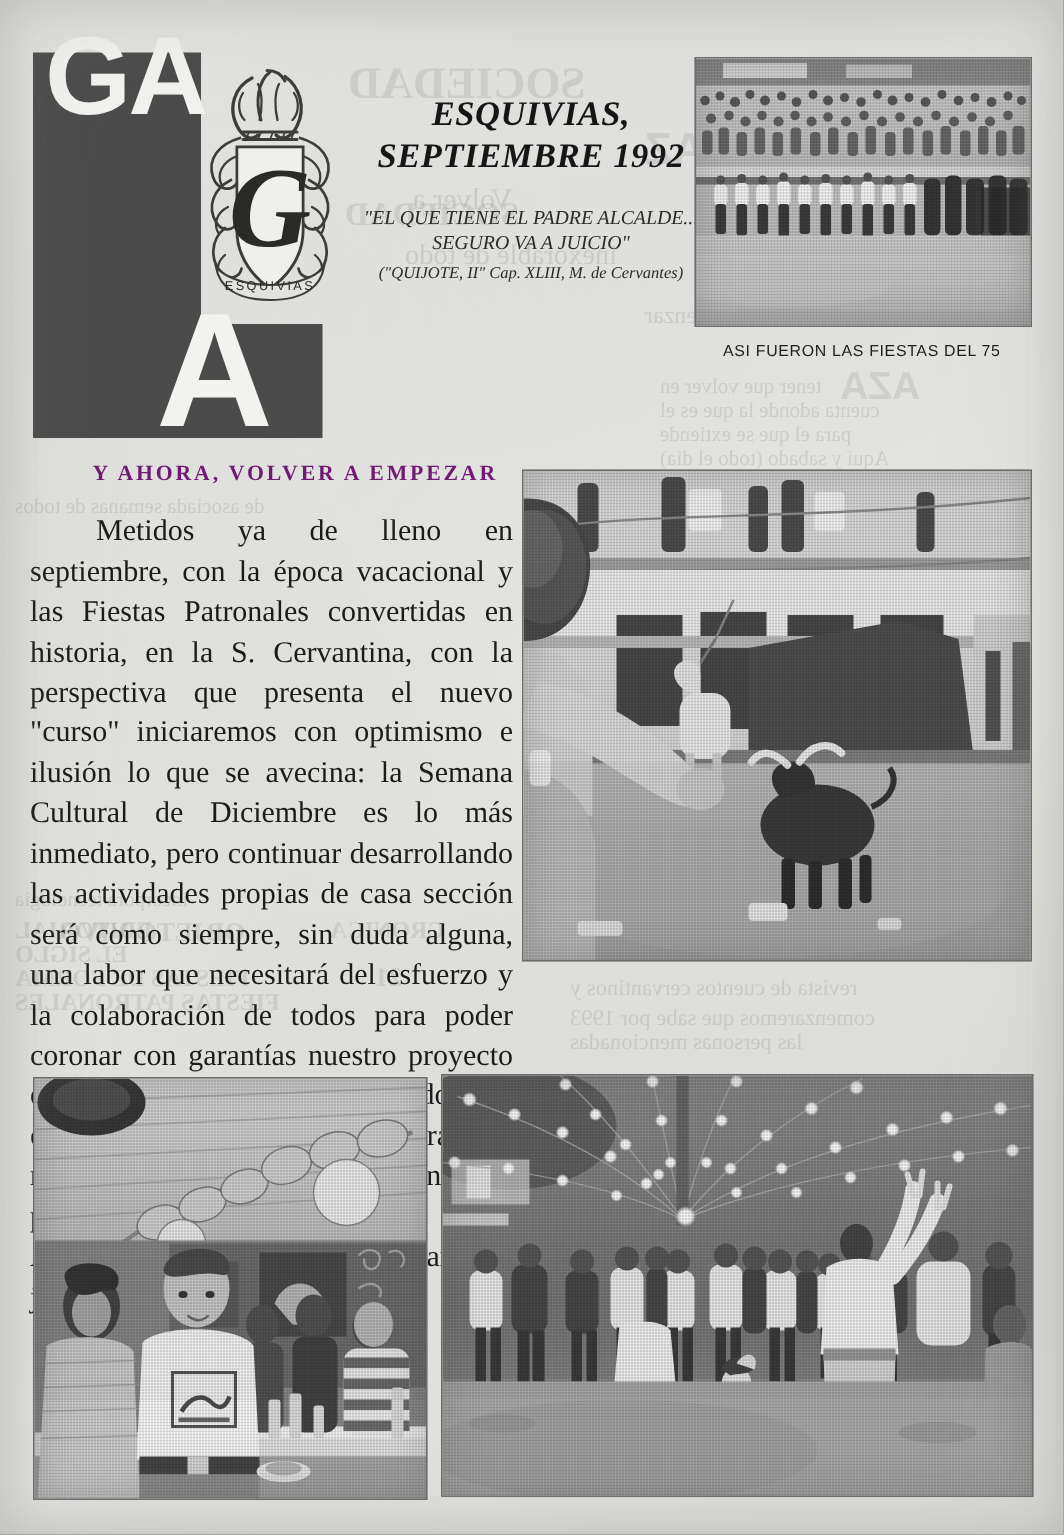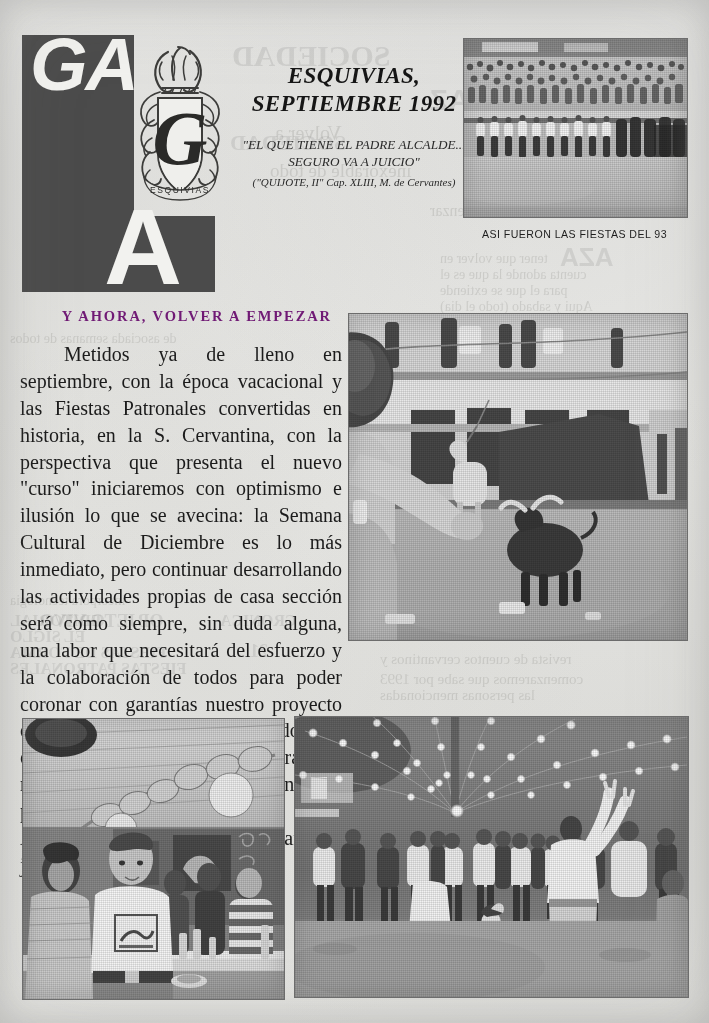--- a/index.html
+++ b/index.html
@@ -66,21 +66,21 @@
     background: #4b4b4b;
   }
   .logo-letters {
     position: absolute;
     color: #f2f2ef;
     font-family: "Liberation Sans", sans-serif;
     font-weight: bold;
     letter-spacing: -2px;
     line-height: 0.86;
   }
-  .logo-ga { left: 30px; top: 33px;  font-size: 74px; font-style: italic; }
+  .logo-ga { left: 30px; top: 19px;  font-size: 74px; }
   .logo-la { left: 30px; top: 118px; font-size: 58px; }
   .logo-te { left: 28px; top: 216px; font-size: 60px; }
   .logo-a-big {
     position: absolute; left: 104px; top: 204px;
     font-family: "Liberation Sans", sans-serif;
     font-weight: bold;
     font-size: 108px;
     line-height: 0.80;
     color: #f2f2ef;
     letter-spacing: -4px;
@@ -409,21 +409,21 @@
       </g>
 
       <rect x="0" y="118" width="223" height="60" fill="url(#sandG)"></rect>
       <ellipse cx="60" cy="150" rx="70" ry="16" fill="#c2c2be" opacity="0.6"></ellipse>
       <rect x="0" y="168" width="223" height="10" fill="#a9a9a5" opacity="0.5"></rect>
     </svg>
     <div class="halftone"></div>
     <div class="vig"></div>
   </div>
 
-  <div class="photo-caption">ASI FUERON LAS FIESTAS DEL 93</div>
+  <div class="photo-caption">ASI FUERON LAS FIESTAS DEL 75</div>
 
   <div class="photo photo-street">
     <svg viewBox="0 0 338 326" preserveAspectRatio="none" xmlns="http://www.w3.org/2000/svg">
       <defs>
         <linearGradient id="wallG" x1="0" y1="0" x2="0" y2="1">
           <stop offset="0%" stop-color="#dedeDA"></stop>
           <stop offset="100%" stop-color="#c4c4c0"></stop>
         </linearGradient>
         <linearGradient id="groundG" x1="0" y1="0" x2="0" y2="1">
           <stop offset="0%" stop-color="#b9b9b5"></stop>

